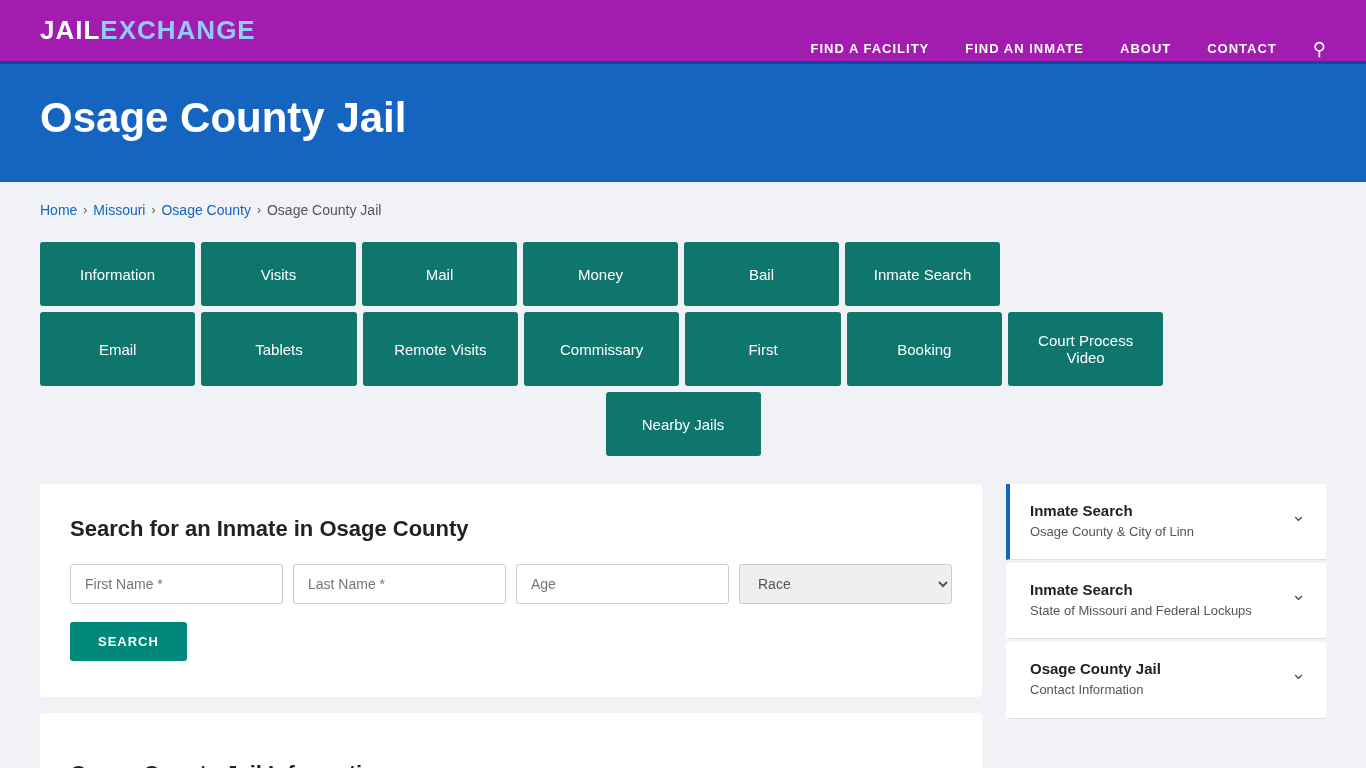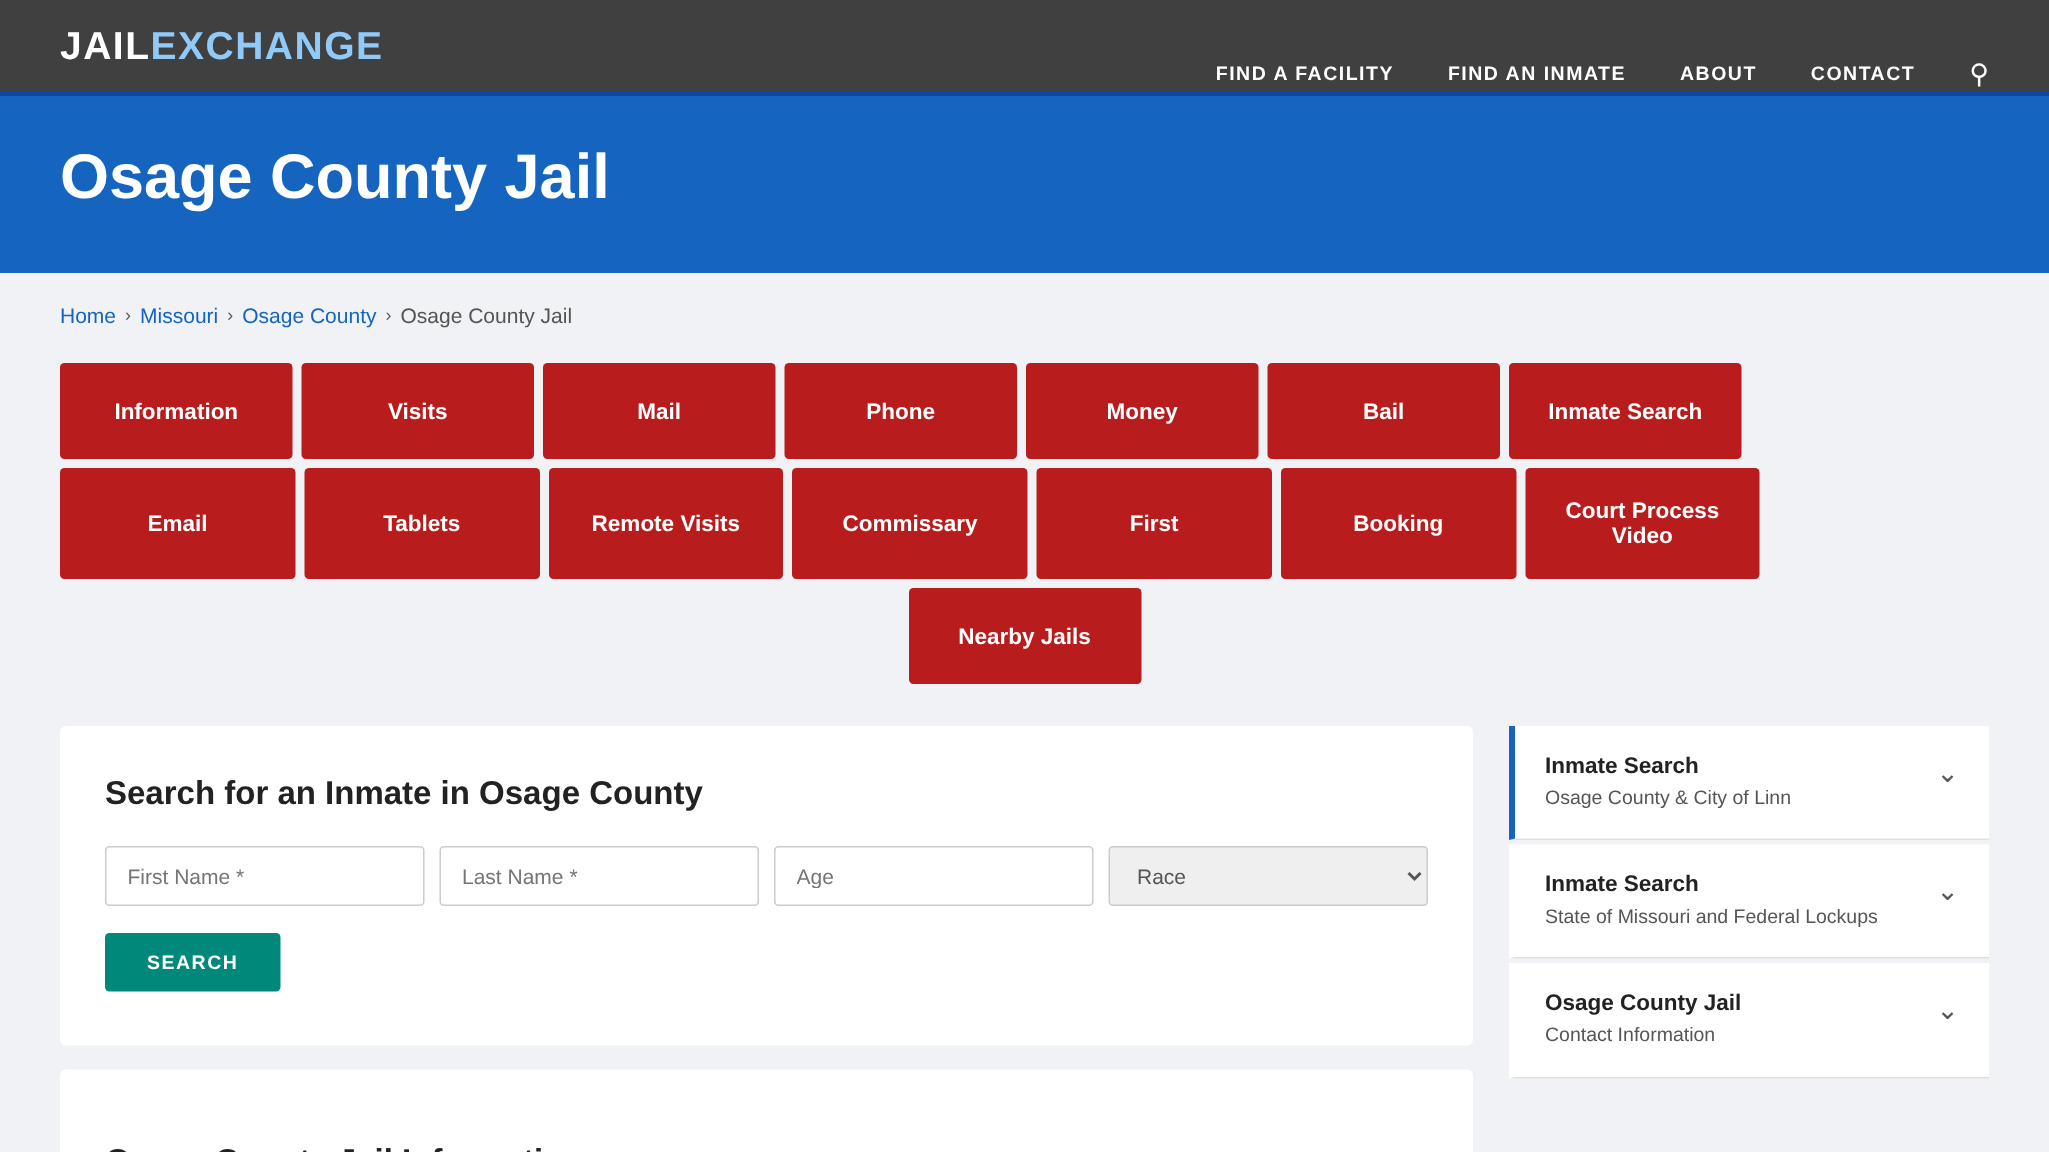--- a/index.html
+++ b/index.html
@@ -1,20 +1,20 @@
 <!DOCTYPE html>
 <html><head>
   <meta charset="utf-8">
   <style>
     * { box-sizing: border-box; margin: 0; padding: 0; }
     body { font-family: Arial, Helvetica, sans-serif; background: #f0f2f5; color: #333; }
 
     
     .header {
-      background: #404040;
+      background: #a21caf;
       display: flex;
       align-items: center;
       justify-content: space-between;
       padding: 0 40px;
       height: 64px;
       border-bottom: 3px solid #0d47a1;
     }
     .logo {
       font-size: 26px;
       font-weight: 900;
@@ -100,24 +100,24 @@
     .buttons-row {
       display: flex;
       gap: 6px;
       flex-wrap: wrap;
     }
     .buttons-row.center {
       justify-content: center;
       width: 100%;
     }
     .grid-btn {
-      background: #b91c1c;
+      background: #0f766e;
       color: #fff;
       font-size: 15px;
-      font-weight: 700;
+      font-weight: 400;
       padding: 20px 10px;
       min-width: 155px;
       text-align: center;
       cursor: pointer;
       border: none;
       border-radius: 3px;
       flex: 1;
       min-height: 64px;
       display: flex;
       align-items: center;
@@ -256,21 +256,20 @@
     <span class="link">Osage County</span>
     <span class="sep">›</span>
     <span class="current">Osage County Jail</span>
   </div>
 
   <div class="buttons-grid">
     <div class="buttons-row">
       <button class="grid-btn">Information</button>
       <button class="grid-btn">Visits</button>
       <button class="grid-btn">Mail</button>
-      <button class="grid-btn">Phone</button>
       <button class="grid-btn">Money</button>
       <button class="grid-btn">Bail</button>
       <button class="grid-btn">Inmate Search</button>
     </div>
     <div class="buttons-row">
       <button class="grid-btn">Email</button>
       <button class="grid-btn">Tablets</button>
       <button class="grid-btn">Remote Visits</button>
       <button class="grid-btn">Commissary</button>
       <button class="grid-btn">First</button>

